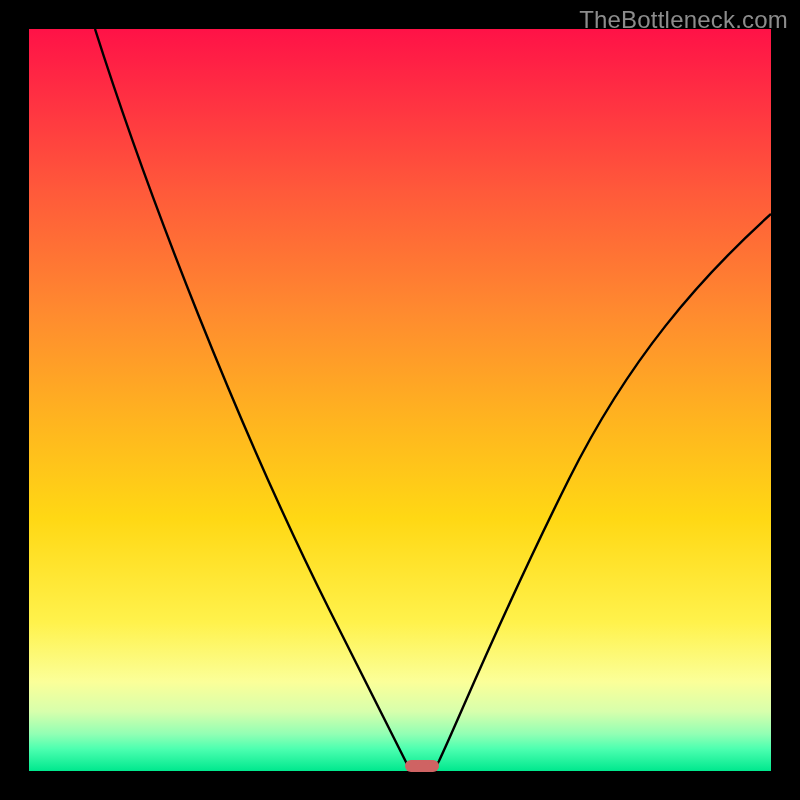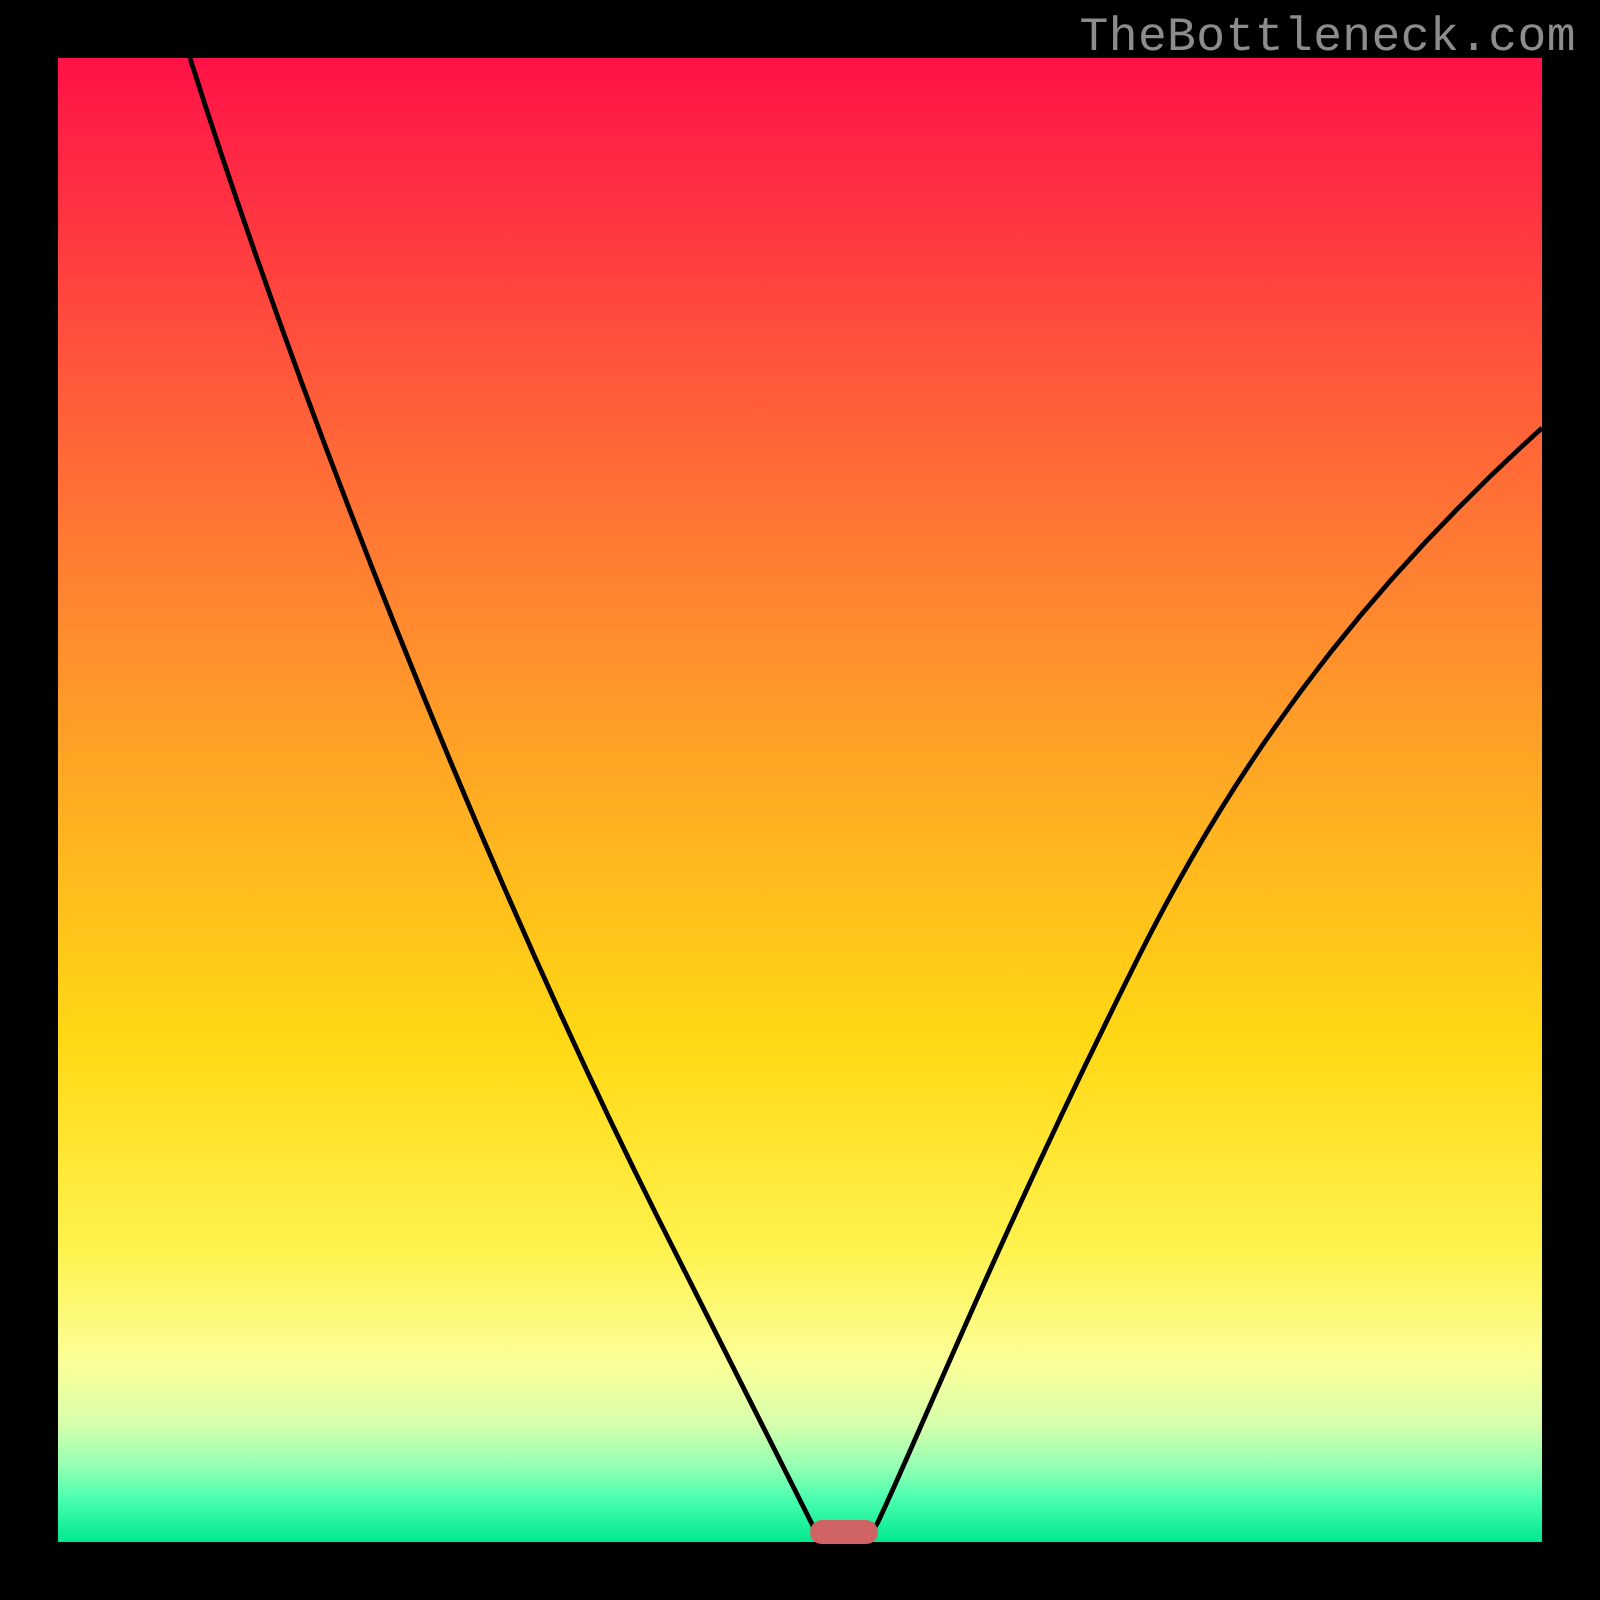--- a/index.html
+++ b/index.html
@@ -9,21 +9,20 @@
     height: 800px;
     overflow: hidden;
     background: #000;
     font-family: Arial, Helvetica, sans-serif;
   }
   .frame {
     position: relative;
     width: 800px;
     height: 800px;
     background: #000;
-    font-family: Liberation Mono, monospace;
   }
   .plot-area {
     position: absolute;
     left: 29px;
     top: 29px;
     width: 742px;
     height: 742px;
     
     background: linear-gradient(
       to bottom,

